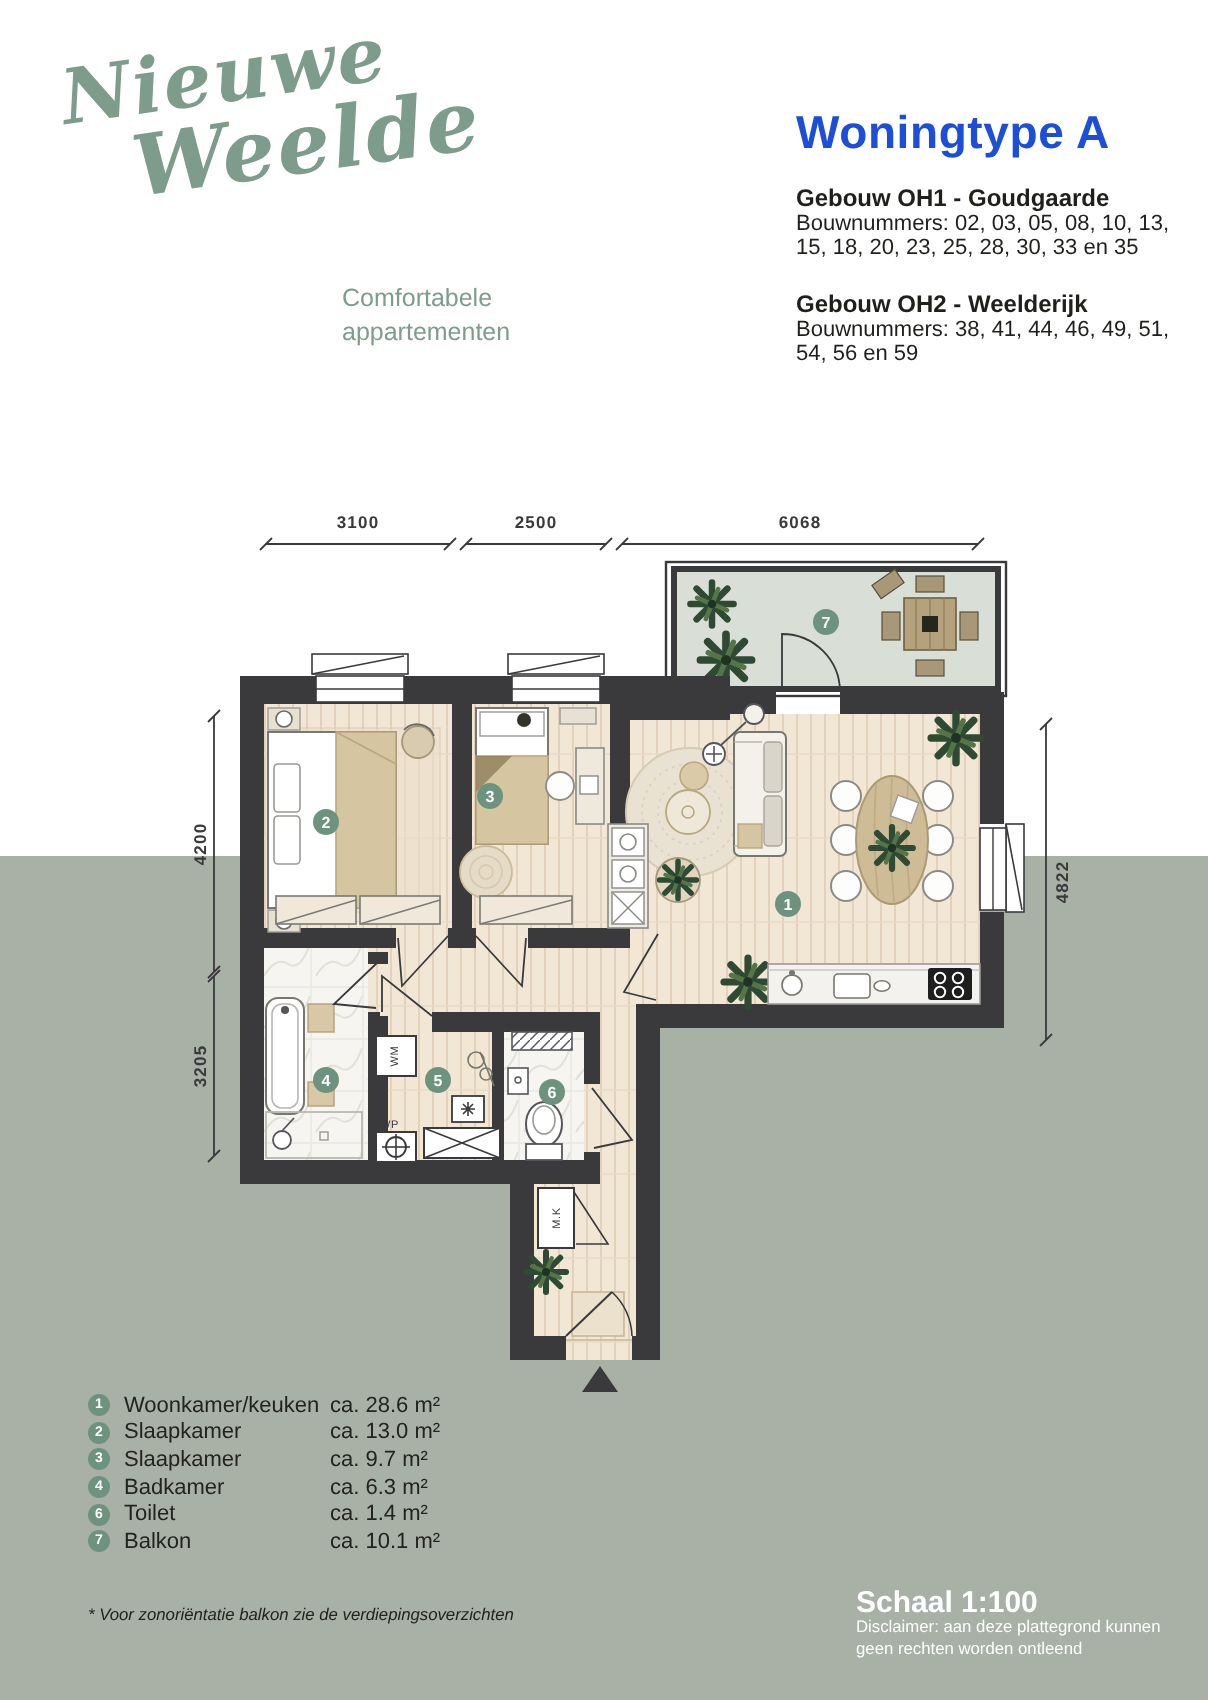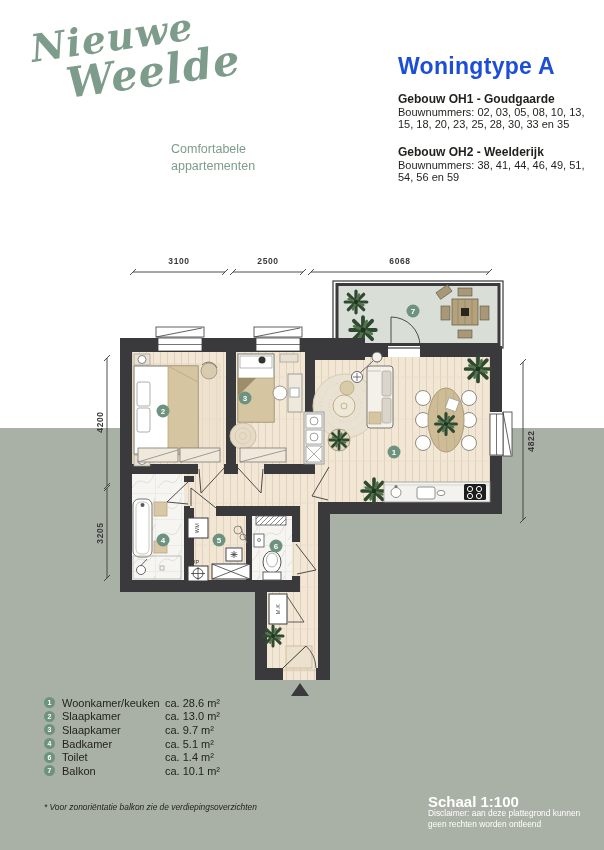--- a/index.html
+++ b/index.html
@@ -390,21 +390,21 @@
         <span class="larea">ca. 13.0 m²</span>
       </div>
     <div class="lrow">
         <span class="lmark">3</span>
         <span class="llabel">Slaapkamer</span>
         <span class="larea">ca. 9.7 m²</span>
       </div>
     <div class="lrow">
         <span class="lmark">4</span>
         <span class="llabel">Badkamer</span>
-        <span class="larea">ca. 5.1 m²</span>
+        <span class="larea">ca. 6.3 m²</span>
       </div>
     <div class="lrow">
         <span class="lmark">6</span>
         <span class="llabel">Toilet</span>
         <span class="larea">ca. 1.4 m²</span>
       </div>
     <div class="lrow">
         <span class="lmark">7</span>
         <span class="llabel">Balkon</span>
         <span class="larea">ca. 10.1 m²</span>

